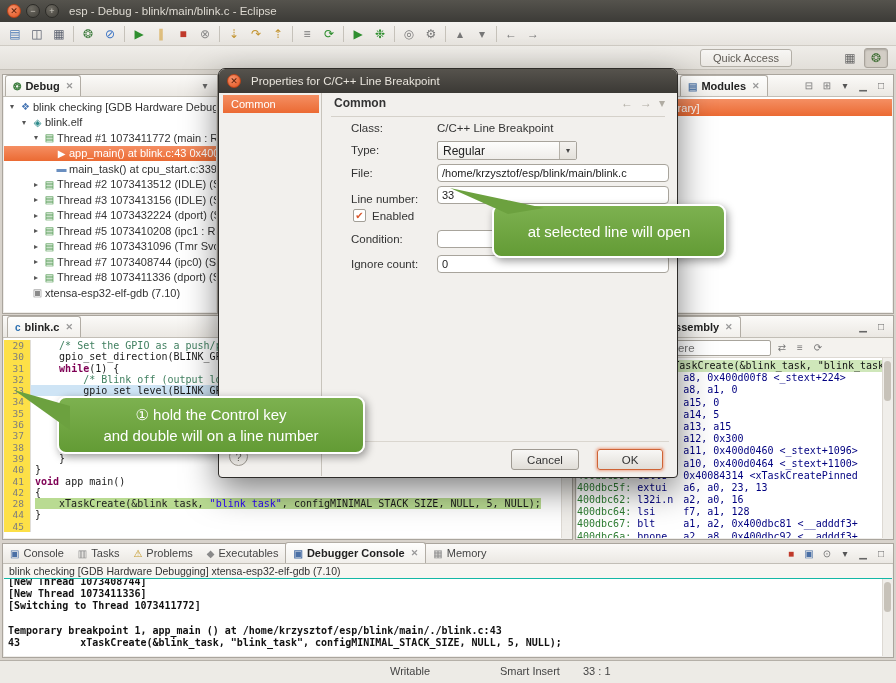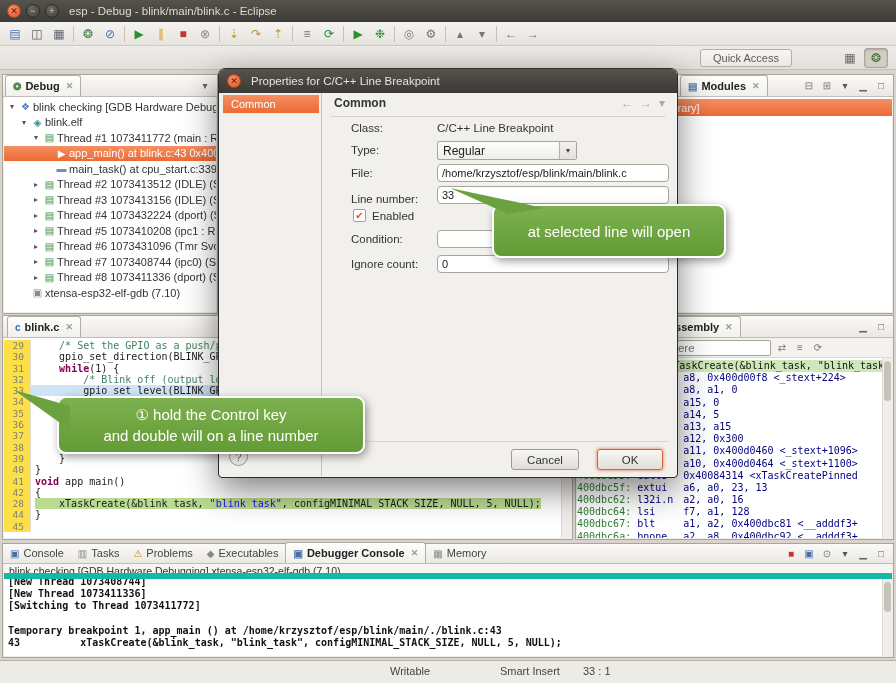--- a/index.html
+++ b/index.html
@@ -71,21 +71,21 @@
   .dl .addr{color:#2e7d32;}
   .dl .mn{display:inline-block;width:46px;color:#000080;}
   .dl .ops{color:#000080;}
   .dl.hl{background:#cfe7ba;}
   .dl .srctext{color:#111;}
   .dscroll{position:absolute;right:1px;top:42px;bottom:1px;width:10px;background:#f0eeea;border-left:1px solid #ddd9d3;}
 
   
   #bottom-panel{left:2px;top:543px;width:892px;height:115px;}
   #bottom-panel .tabbar{height:20px;}
-  .bp-header{position:absolute;left:1px;top:20px;right:1px;height:15px;background:#f7f5f1;font-size:10.5px;color:#333;padding:1px 5px;border-bottom:6px solid #14b8a6;white-space:nowrap;overflow:hidden;}
+  .bp-header{position:absolute;left:1px;top:20px;right:1px;height:15px;background:#f7f5f1;font-size:10.5px;color:#333;padding:1px 5px;border-bottom:1px solid #14b8a6;white-space:nowrap;overflow:hidden;}
   .console{position:absolute;left:1px;top:35px;right:11px;bottom:1px;background:#fff;overflow:hidden;font-family:"DejaVu Sans Mono",monospace;font-size:10px;line-height:12.2px;white-space:pre;padding:0 4px;margin-top:0;}
   .console-inner{margin-top:-3px;font-weight:bold;}
   .conline{height:12.2px;color:#111;}
   .bscroll{position:absolute;right:1px;top:35px;bottom:1px;width:10px;background:#f0eeea;border-left:1px solid #ddd9d3;}
 
   
   .statusbar{position:absolute;left:0;top:660px;width:896px;height:23px;background:#edebe6;border-top:1px solid #b5b0a8;z-index:3;font-size:11px;color:#444;}
   .statusbar span{position:absolute;top:4px;white-space:nowrap;}
 
   

